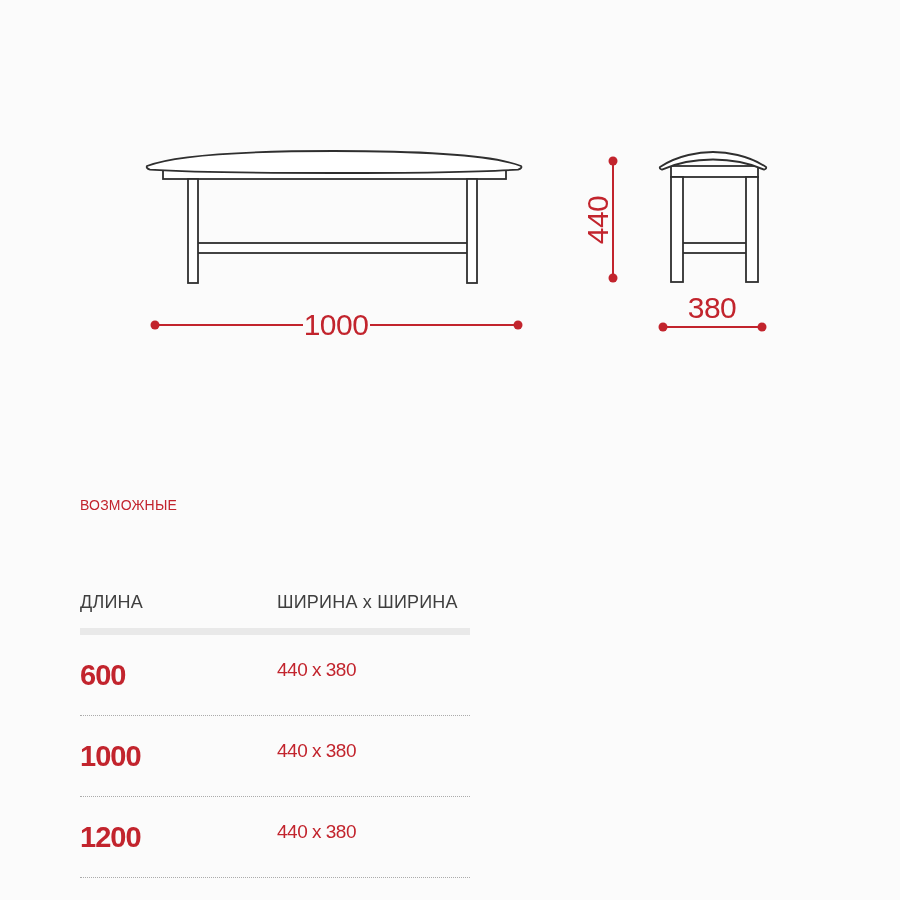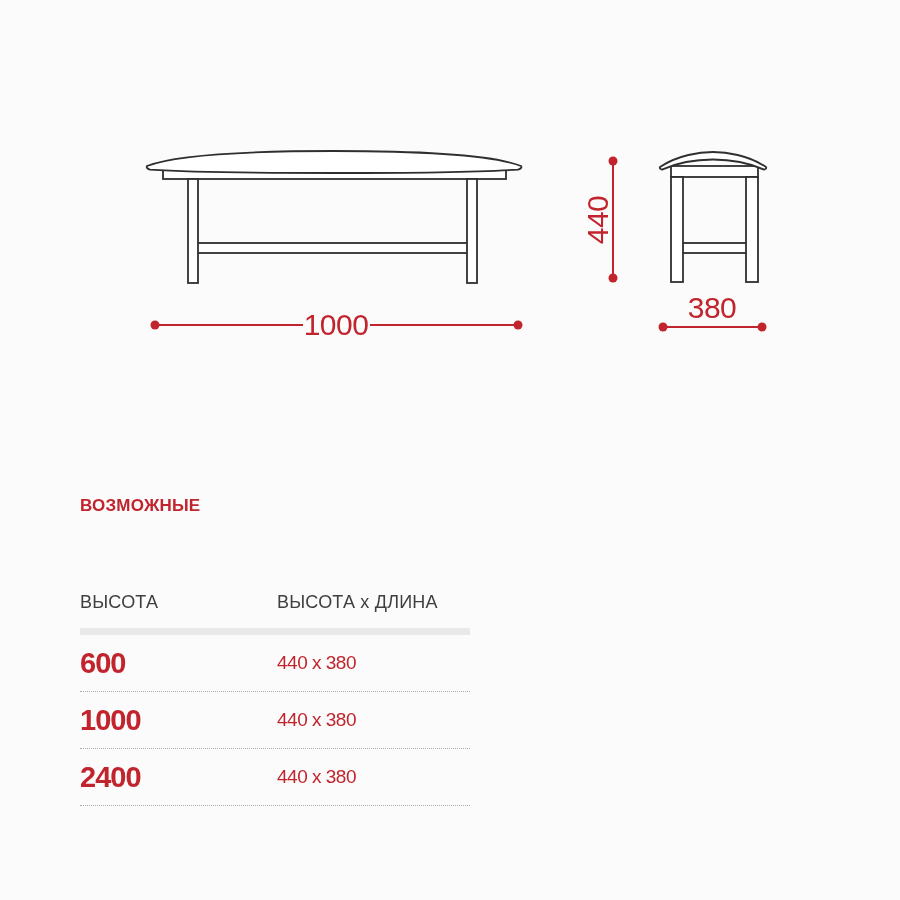--- a/index.html
+++ b/index.html
@@ -28,23 +28,23 @@
   }
   .dim-text {
     font-family: "Liberation Sans", sans-serif;
     font-size: 30px;
     letter-spacing: -0.5px;
   }
   .variants-title {
     position: absolute;
     left: 80px;
     top: 494px;
-    font-size: 17px;
+    font-size: 14px;
     line-height: 23px;
-    font-weight: bold;
+    font-weight: normal;
     letter-spacing: 0.2px;
     text-transform: uppercase;
   }
   .thead {
     position: absolute;
     left: 80px;
     top: 592px;
     width: 390px;
     display: flex;
     font-size: 18px;
@@ -62,23 +62,23 @@
     background: #e9e9e9;
   }
   .tbody {
     position: absolute;
     left: 80px;
     top: 635px;
     width: 390px;
   }
   .trow {
     display: flex;
-    align-items: center;
     height: 56px;
     border-bottom: 1px dotted #ababab;
+    margin-top: 24px;
   }
   .len-cell {
     font-weight: bold;
     font-size: 29px;
     letter-spacing: -1px;
   }
   .size-cell {
     font-size: 19px;
     letter-spacing: -0.5px;
   }
@@ -147,34 +147,34 @@
       <circle cx="762" cy="327" r="4.5" fill="#c2242d"></circle>
       <text class="dim-text" x="712" y="318" text-anchor="middle" fill="#c2242d">380</text>
     </g>
   </svg>
 
   <div class="variants-title" style="color:#c2242d">
     <div>ВОЗМОЖНЫЕ</div>
   </div>
 
   <div class="thead">
-    <div class="col-1">ВЫСОТА</div>
-    <div class="col-2">ВЫСОТА x ДЛИНА</div>
+    <div class="col-1">ДЛИНА</div>
+    <div class="col-2">ШИРИНА x ШИРИНА</div>
   </div>
 
   <div class="header-bar"></div>
 
   <div class="tbody">
     <div class="trow">
       <div class="col-1 len-cell" style="color:#c2242d">600</div>
       <div class="col-2 size-cell" style="color:#c2242d">440 x 380</div>
     </div>
     <div class="trow">
       <div class="col-1 len-cell" style="color:#c2242d">1000</div>
       <div class="col-2 size-cell" style="color:#c2242d">440 x 380</div>
     </div>
     <div class="trow">
-      <div class="col-1 len-cell" style="color:#c2242d">2400</div>
+      <div class="col-1 len-cell" style="color:#c2242d">1200</div>
       <div class="col-2 size-cell" style="color:#c2242d">440 x 380</div>
     </div>
   </div>
 
 </div>
 
 </body></html>

